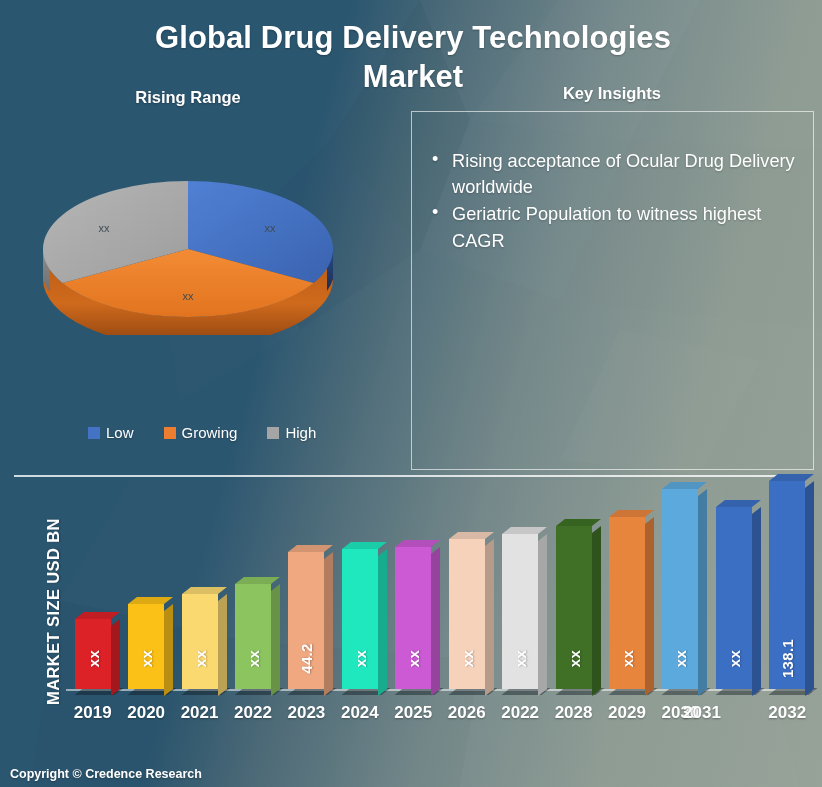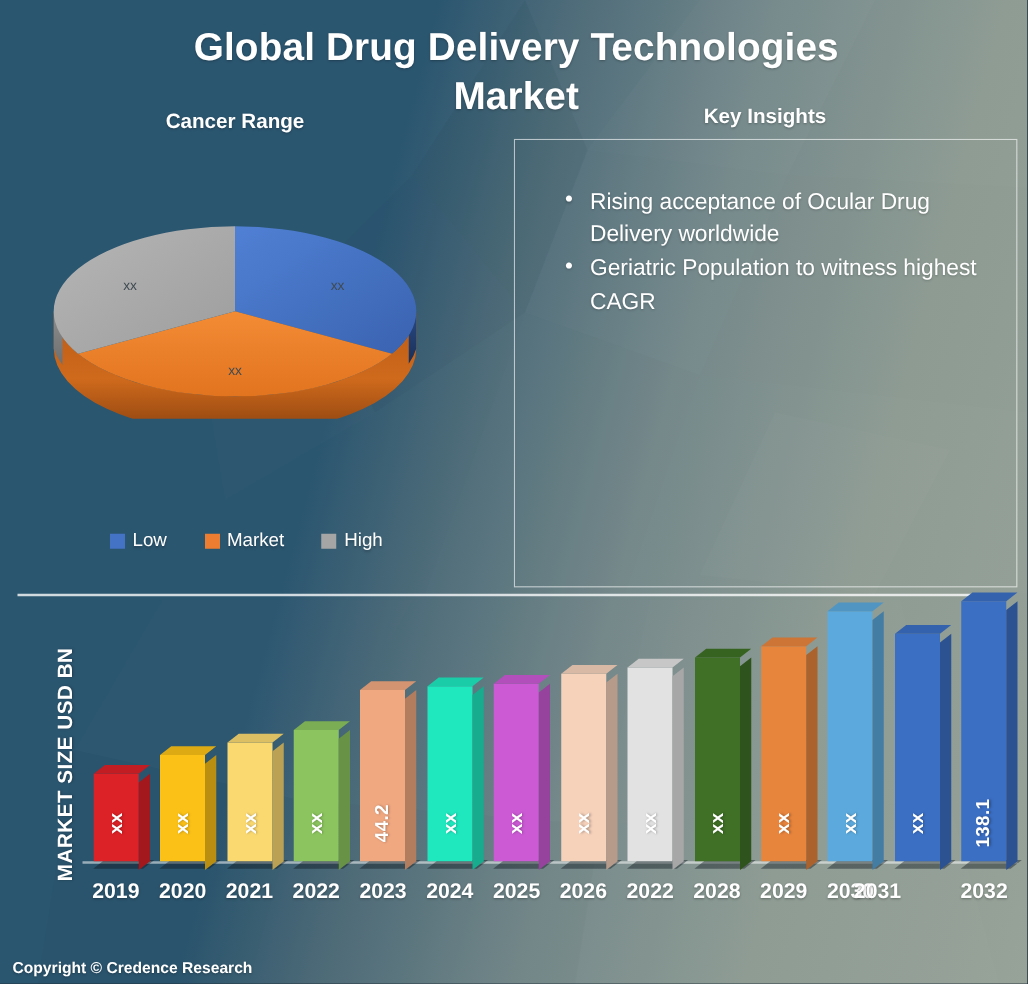--- a/index.html
+++ b/index.html
@@ -69,21 +69,20 @@
 
   
   #key-insights-panel {
     position: absolute;
     left: 411px;
     top: 111px;
     width: 403px;
     height: 359px;
     border: 1px solid rgba(255,255,255,.62);
     box-sizing: border-box;
-    padding-left: 20px;
   }
   #insights-list {
     list-style: none;
     margin: 0;
     padding: 36px 10px 0 18px;
   }
   #insights-list li {
     position: relative;
     color: #ffffff;
     font-size: 18.2px;
@@ -265,21 +264,21 @@
       <polygon points="720,480 822,480 822,660 760,640" fill="#ffffff" opacity="0.03"></polygon>
       <polygon points="60,600 240,640 200,787 30,787" fill="#0d2430" opacity="0.07"></polygon>
       <polygon points="240,640 480,660 460,787 200,787" fill="#0d2430" opacity="0.05"></polygon>
       <polygon points="480,660 760,640 800,787 460,787" fill="#ffffff" opacity="0.04"></polygon>
       <polygon points="250,220 300,330 180,400 160,280" fill="#ffffff" opacity="0.04"></polygon>
       <polygon points="620,330 760,360 700,475 560,460" fill="#ffffff" opacity="0.05"></polygon>
     </g>
   </svg>
 
   <div class="title">Global Drug Delivery Technologies Market</div>
-  <div class="section-label" id="price-range-label">Cancer Range</div>
+  <div class="section-label" id="price-range-label">Rising Range</div>
   <div class="section-label" id="key-insights-label">Key Insights</div>
 
   <div id="pie-wrap">
     <svg id="pie-svg" width="300" height="175" viewBox="0 0 300 175" xmlns="http://www.w3.org/2000/svg">
       <defs>
         <linearGradient id="gradOrangeSide" x1="0" y1="0" x2="0" y2="1">
           <stop offset="0%" stop-color="#b85a16"></stop>
           <stop offset="55%" stop-color="#cf6a1c"></stop>
           <stop offset="100%" stop-color="#8c4210"></stop>
         </linearGradient>
@@ -329,21 +328,21 @@
     </svg>
   </div>
 
   <div id="pie-legend">
     <div class="legend-item">
       <span class="legend-swatch" style="background:#4472c4"></span>
       <span class="legend-text">Low</span>
     </div>
     <div class="legend-item">
       <span class="legend-swatch" style="background:#ed7d31"></span>
-      <span class="legend-text">Market</span>
+      <span class="legend-text">Growing</span>
     </div>
     <div class="legend-item">
       <span class="legend-swatch" style="background:#a5a5a5"></span>
       <span class="legend-text">High</span>
     </div>
   </div>
 
   <div id="key-insights-panel">
     <ul id="insights-list">
         <li>Rising acceptance of Ocular Drug Delivery worldwide</li>

